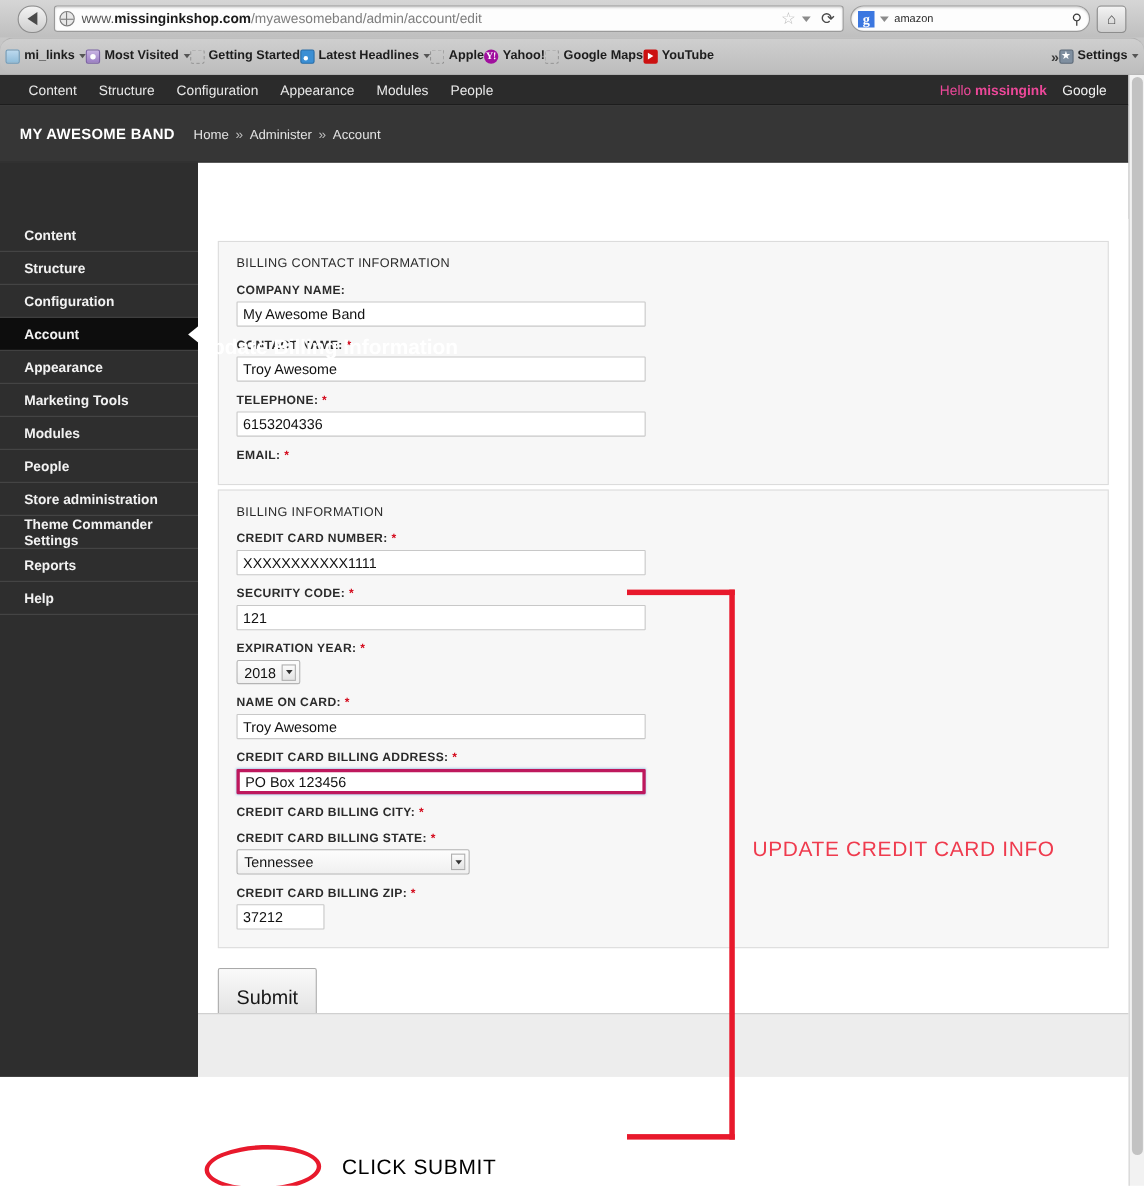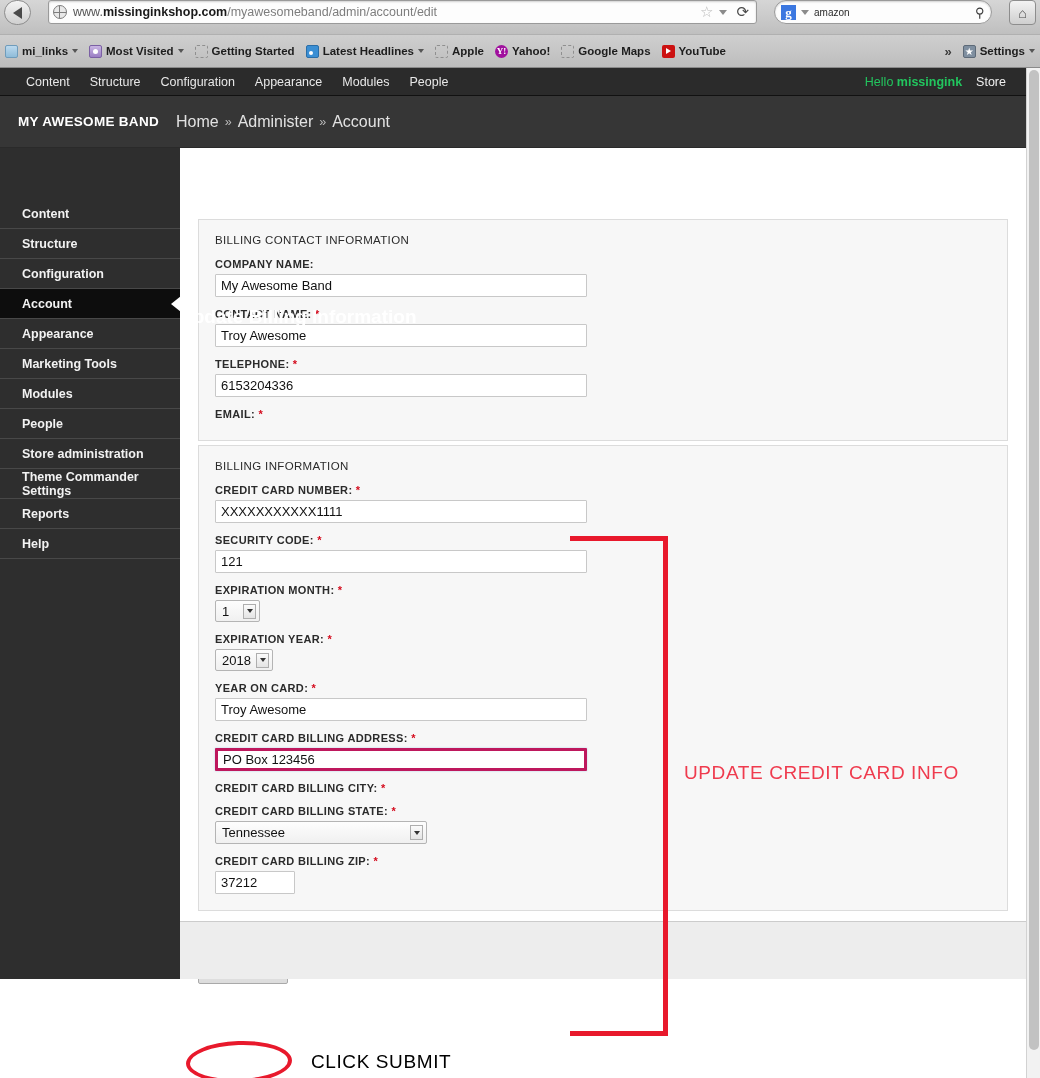--- a/index.html
+++ b/index.html
@@ -13,22 +13,23 @@
 
   
   #browser-chrome {
     width: 1040px;
     background: linear-gradient(#d4d4d4, #bcbcbc);
     border-bottom: 1px solid #8a8a8a;
   }
   #nav-toolbar {
     height: 34px;
     display: flex;
-    padding: 0 4px;
-    gap: 17px;
+    align-items: center;
+    padding: 0 16px;
+    gap: 6px;
     background: linear-gradient(#d6d6d6, #bfbfbf);
   }
   .back-btn {
     width: 27px; height: 25px;
     border-radius: 13px 13px 13px 13px;
     background: linear-gradient(#f3f3f3, #cfcfcf);
     border: 1px solid #8d8d8d;
     display: flex; align-items: center; justify-content: center;
     flex: 0 0 auto;
   }
@@ -104,25 +105,25 @@
     border: 1px solid #8d8d8d;
     display: flex; align-items: center; justify-content: center;
     font-size: 14px; color: #4a4a4a;
   }
 
   #bookmarks-toolbar {
     height: 25px;
     display: flex;
     align-items: center;
     padding: 16px 5px;
-    gap: 11px;
     background: linear-gradient(#cfcfcf, #bdbdbd);
     border-top: 1px solid #b0b0b0;
     font-size: 12px;
     color: #1d1d1d;
+    border-radius: 12px;
   }
   .bm { display: flex; align-items: center; gap: 4px; white-space: nowrap; }
   .bm-label { font-weight: bold; font-size: 11.5px; }
   .bm-caret {
     width: 0; height: 0;
     border-left: 3.5px solid transparent;
     border-right: 3.5px solid transparent;
     border-top: 4.5px solid #555;
   }
   .ic { width: 13px; height: 13px; flex: 0 0 auto; border-radius: 2px; }
@@ -175,42 +176,42 @@
     padding: 0 16px;
     border-bottom: 1px solid #111;
   }
   .adm-item {
     color: #e8e8e8;
     font-size: 12.5px;
     padding: 0 10px;
     white-space: nowrap;
   }
   .adm-spacer { flex: 1 1 auto; }
-  #hello-user { color: #22c55e; font-size: 12.5px; padding-right: 14px; }
+  #hello-user { color: #ec4899; font-size: 12.5px; padding-right: 14px; }
   #hello-user b { font-weight: bold; }
   #logout-link { color: #f0f0f0; font-size: 12.5px; padding-right: 4px; }
 
   
   #site-header {
     height: 52px;
     background: #363636;
     display: flex;
     align-items: center;
     padding-left: 18px;
     border-bottom: 1px solid #2a2a2a;
   }
   #site-name {
     color: #ffffff;
     font-size: 13.5px;
     font-weight: bold;
     letter-spacing: 0.3px;
     width: 158px;
   }
   #breadcrumb { display: flex; align-items: center; gap: 6px; }
-  .bc-item { color: #e2e2e2; font-size: 16px; }
+  .bc-item { color: #e2e2e2; font-size: 12px; }
   .bc-sep { color: #bdbdbd; font-size: 12.5px; }
 
   
   #shell {
     position: relative;
     height: 831px;
     display: flex;
   }
   #sidebar {
     width: 180px;
@@ -497,21 +498,21 @@
 
     <div id="admin-bar">
       <span class="adm-item">Content</span>
       <span class="adm-item">Structure</span>
       <span class="adm-item">Configuration</span>
       <span class="adm-item">Appearance</span>
       <span class="adm-item">Modules</span>
       <span class="adm-item">People</span>
       <span class="adm-spacer"></span>
       <span id="hello-user"><span>Hello </span><b>missingink</b></span>
-      <span id="logout-link">Store</span>
+      <span id="logout-link">Google</span>
     </div>
 
     <div id="site-header">
       <div id="site-name">MY AWESOME BAND</div>
       <div id="breadcrumb">
         <span class="bc-item">Home</span>
         <span class="bc-sep">»</span>
         <span class="bc-item">Administer</span>
         <span class="bc-sep">»</span>
         <span class="bc-item">Account</span>
@@ -597,42 +598,33 @@
             <div class="field">
               <label class="flabel"><span>CREDIT CARD NUMBER:</span> <span class="req">*</span></label>
               <input class="tbox" type="text" value="XXXXXXXXXXX1111" style="">
             </div>
 
             <div class="field">
               <label class="flabel"><span>SECURITY CODE:</span> <span class="req">*</span></label>
               <input class="tbox" type="text" value="121" style="">
             </div>
 
-            <div class="field">
-              <label class="flabel"><span>EXPIRATION MONTH:</span> <span class="req">*</span></label>
-              <div class="selwrap w-month">
-                <span>1</span>
-                <span class="sel-arrow-box">
-                    <span class="sel-arrow"></span>
-                  </span>
-              </div>
-            </div>
 
             <div class="field">
               <label class="flabel"><span>EXPIRATION YEAR:</span> <span class="req">*</span></label>
               <div class="selwrap w-year">
                 <span>2018</span>
                 <span class="sel-arrow-box">
                     <span class="sel-arrow"></span>
                   </span>
               </div>
             </div>
 
             <div class="field">
-              <label class="flabel"><span>YEAR ON CARD:</span> <span class="req">*</span></label>
+              <label class="flabel"><span>NAME ON CARD:</span> <span class="req">*</span></label>
               <input class="tbox" type="text" value="Troy Awesome" style="">
             </div>
 
             <div class="field">
               <label class="flabel"><span>CREDIT CARD BILLING ADDRESS:</span> <span class="req">*</span></label>
               <input class="tbox focused" type="text" value="PO Box 123456" style="">
             </div>
 
             <div class="field">
               <label class="flabel"><span>CREDIT CARD BILLING CITY:</span> <span class="req">*</span></label>

